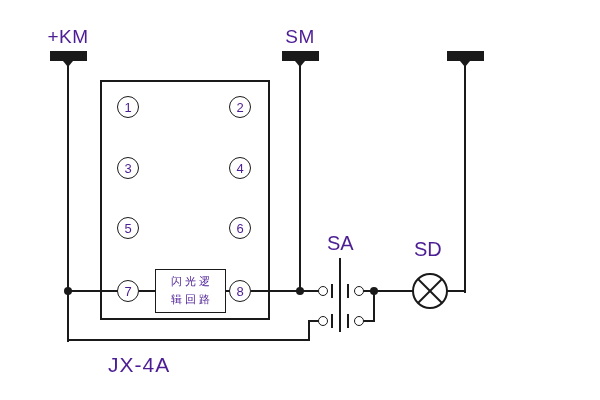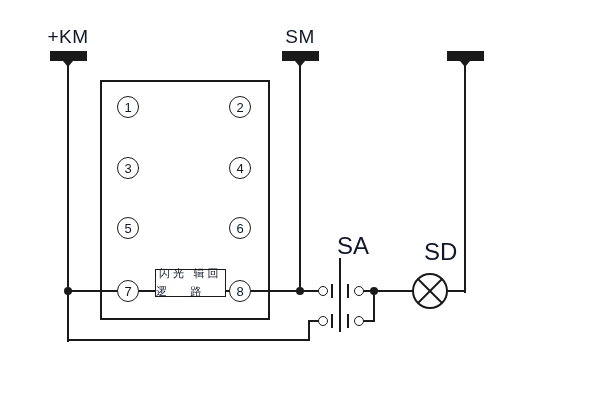--- a/index.html
+++ b/index.html
@@ -1,42 +1,42 @@
 <!DOCTYPE html>
 <html><head>
 <meta charset="utf-8">
 <style>
   * { box-sizing: border-box; margin: 0; padding: 0; }
   body { background: #ffffff; font-family: "Liberation Sans", sans-serif; }
   .canvas {
     position: relative; width: 600px; height: 400px;
-    background: #ffffff; color: #0f172a; overflow: hidden;
+    background: #ffffff; color: #4c1d95; overflow: hidden;
     font-family: "Liberation Sans", sans-serif;
   }
   .h-wire { position: absolute; height: 2px; background: #1a1a1a; }
   .v-wire { position: absolute; width: 2px; background: #1a1a1a; }
   .dot    { position: absolute; width: 8px; height: 8px; border-radius: 50%; background: #1a1a1a; }
   .term-label { position: absolute; font-size: 19px; text-align: center; letter-spacing: 0.5px; }
   .term-block { position: absolute; width: 37px; height: 10px; background: #1a1a1a; }
   .term-notch { position: absolute; width: 0; height: 0;
     border-left: 5px solid transparent; border-right: 5px solid transparent;
     border-top: 6px solid #1a1a1a; }
   .relay-box { position: absolute; left: 100px; top: 80px; width: 170px; height: 240px;
     border: 2px solid #1a1a1a; background: #ffffff; }
   .pin { position: absolute; width: 22px; height: 22px; border: 1.5px solid #1a1a1a;
     border-radius: 50%; background: #ffffff; display: flex; align-items: center;
     justify-content: center; font-size: 13px; }
-  .logic-box { position: absolute; left: 155px; top: 269px; width: 71px; height: 28px;
-    border: 1.5px solid #1a1a1a; background: #ffffff; display: flex; 
+  .logic-box { position: absolute; left: 155px; top: 269px; width: 71px; height: 44px;
+    border: 1.5px solid #1a1a1a; background: #ffffff; display: flex; flex-direction: column;
     align-items: center; justify-content: center; font-size: 11px; line-height: 1.6;
     letter-spacing: 3px; text-indent: 3px; }
   .contact { position: absolute; width: 10px; height: 10px; border: 1.5px solid #1a1a1a;
     border-radius: 50%; background: #ffffff; }
   .bridge { position: absolute; width: 2px; height: 14px; background: #1a1a1a; }
-  .comp-label { position: absolute; font-size: 24px; margin-left: 10px; }
+  .comp-label { position: absolute; font-size: 20px; }
   .model-label { position: absolute; left: 108px; top: 353px; font-size: 21px; letter-spacing: 1px; }
   .lamp { position: absolute; left: 411px; top: 272px; }
 </style>
 </head>
 <body>
 
 <div class="canvas">
 
   <div class="term-label" style="left:44px; top:26px; width:48px;">+KM</div>
   <div class="term-label" style="left:282px; top:26px; width:36px;">SM</div>
@@ -96,14 +96,15 @@
   <div class="contact" style="left:318px; top:316px;"></div>
   <div class="contact" style="left:354px; top:316px;"></div>
 
   <div class="comp-label" style="left:414px; top:238px;">SD</div>
   <svg class="lamp" width="38" height="38">
     <circle cx="19" cy="19" r="17" fill="#ffffff" stroke="#1a1a1a" stroke-width="2"></circle>
     <line x1="7" y1="7" x2="31" y2="31" stroke="#1a1a1a" stroke-width="2"></line>
     <line x1="31" y1="7" x2="7" y2="31" stroke="#1a1a1a" stroke-width="2"></line>
   </svg>
 
+  <div class="model-label">JX-4A</div>
 
 </div>
 
 </body></html>

